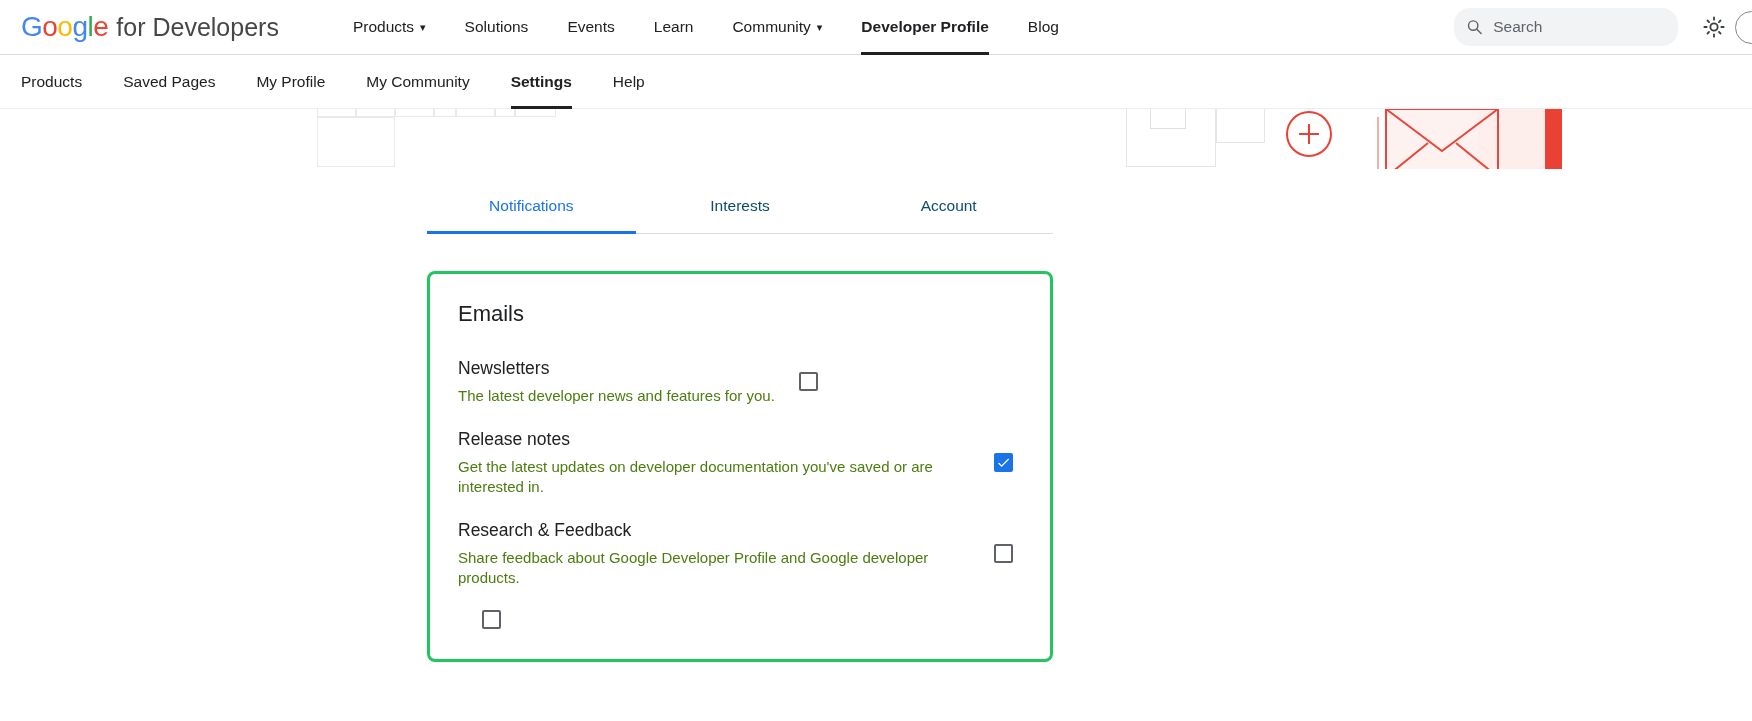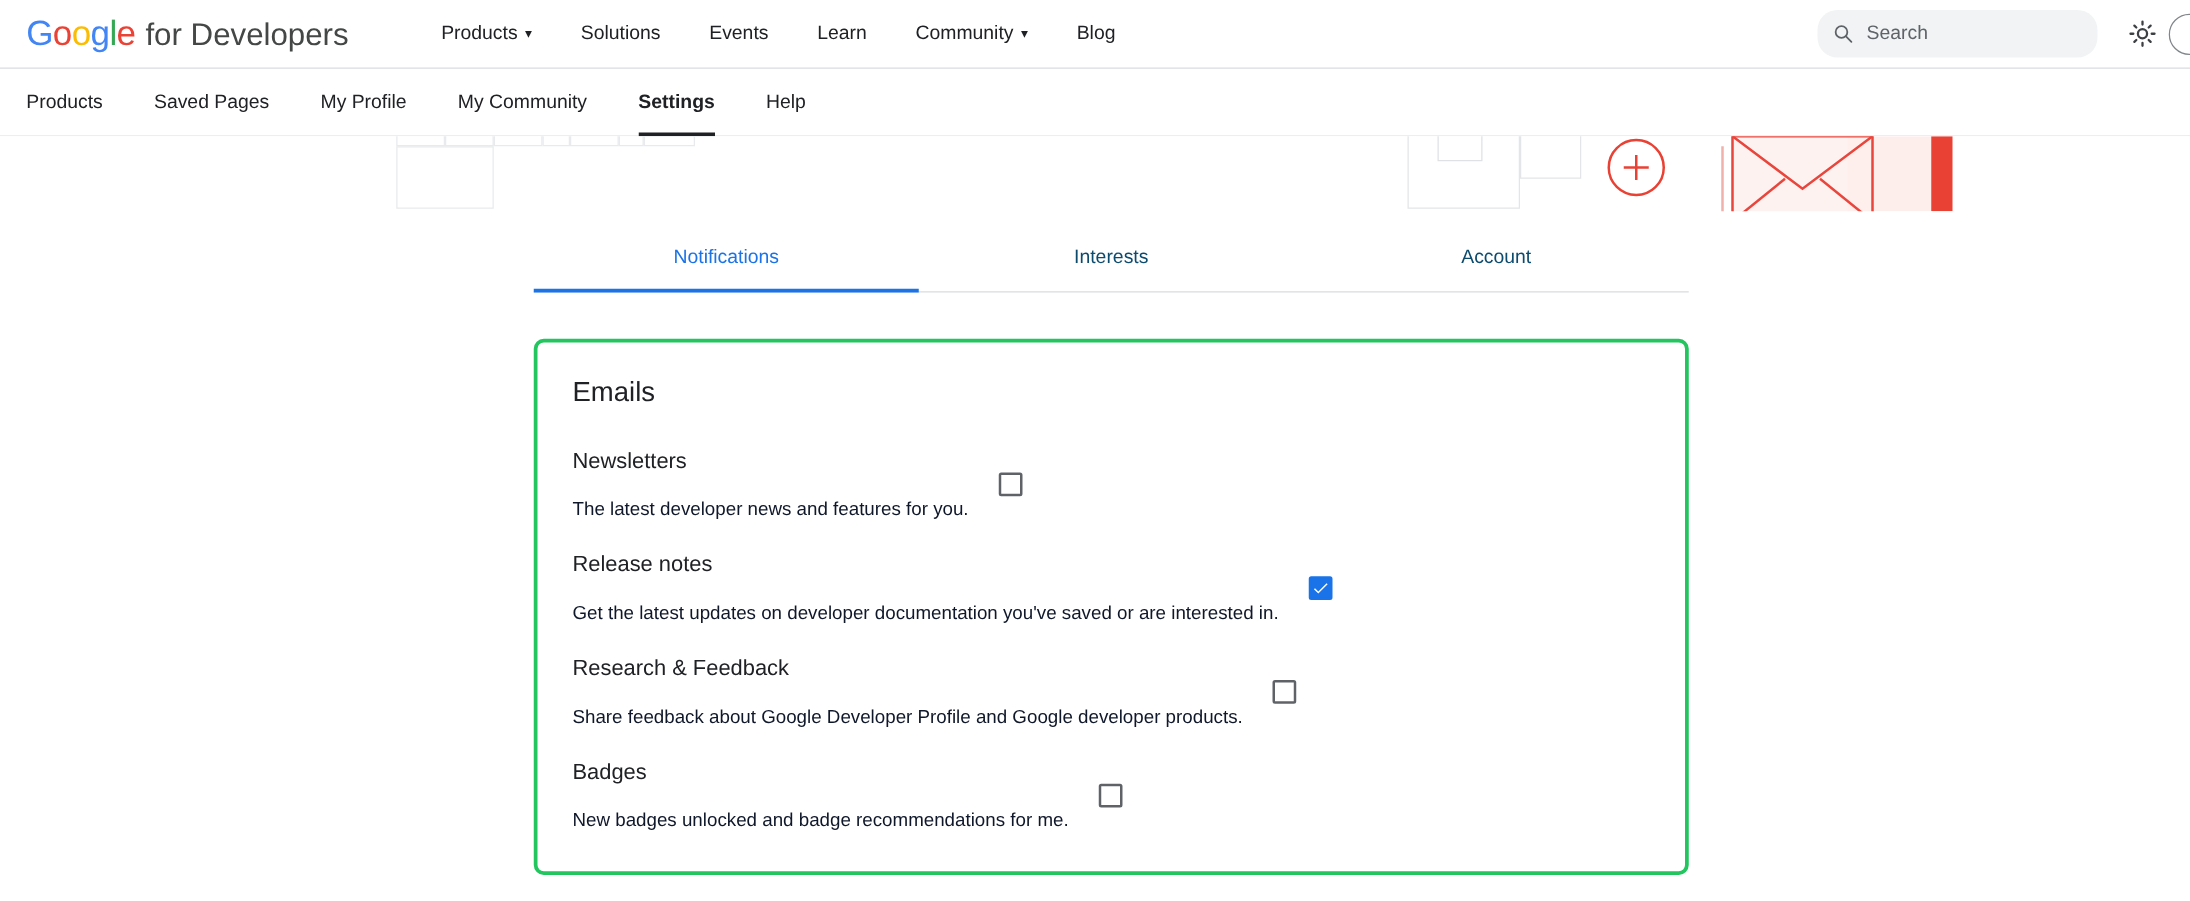--- a/index.html
+++ b/index.html
@@ -53,34 +53,34 @@
     background: #e94235; }
   .plus-circle { position: absolute; left: 1286px; top: 2px; width: 46px; height: 46px;
     border: 2px solid #e94235; border-radius: 50%; }
   .plus-circle::before, .plus-circle::after { content: ""; position: absolute; background: #e94235; }
   .plus-circle::before { left: 50%; top: 11px; width: 2px; height: 20px; margin-left: -1px; }
   .plus-circle::after  { top: 50%; left: 11px; height: 2px; width: 20px; margin-top: -1px; }
   .envelope-svg { position: absolute; left: 1372px; top: -10px; }
   .doc-lines { position: absolute; border: 1px solid #e3e5e8; }
 
   
-  .content { margin-left: 427px; width: 924px; }
+  .content { margin-left: 427px; width: 626px; }
   .tabs { display: flex; border-bottom: 1px solid #dadce0; margin-top: 13px; }
   .tab { flex: 1; text-align: center; font-size: 15.5px; color: #0c4a6e; cursor: pointer;
     padding: 15px 0 16px; border-bottom: 3px solid transparent; margin-bottom: -1px; }
   .tab.active { color: #1a73e8; border-bottom-color: #1a73e8; }
 
   .card { margin-top: 37px; border: 3px solid #22c55e; border-radius: 8px;
     padding: 28px 37px 30px 28px; background: #fff; }
   .card-title { font-size: 22px; font-weight: normal; color: #202124; line-height: 24px; }
   .email-item { display: flex; justify-content: flex-start; align-items: center;
     margin-top: 22px; }
   .email-item.first { margin-top: 31px; }
   .email-title { font-size: 17.5px; color: #202124; line-height: 23px; }
-  .email-desc { font-size: 15px; color: #0f172a; line-height: 20px; margin-top: 18px; }
+  .email-desc { font-size: 15px; color: #4d7c0f; line-height: 20px; margin-top: 6px; }
   .checkbox { width: 19px; height: 19px; border: 2px solid #5f6368; border-radius: 2px;
     flex: 0 0 auto; margin-left: 24px; cursor: pointer; display: flex; align-items: center;
     justify-content: center; background: #fff; }
   .checkbox svg { display: none; width: 15px; height: 15px; }
   .checkbox.checked { background: #1a73e8; border-color: #1a73e8; }
   .checkbox.checked svg { display: block; }
   .checkbox svg path { fill: #fff; }
 </style>
 </head>
 <body>
@@ -96,20 +96,21 @@
       <span>Products</span>
       <span class="caret">▾</span>
     </a>
     <a class="nav-item">Solutions</a>
     <a class="nav-item">Events</a>
     <a class="nav-item">Learn</a>
     <a class="nav-item">
       <span>Community</span>
       <span class="caret">▾</span>
     </a>
+    <a class="nav-item active">Developer Profile</a>
     <a class="nav-item">Blog</a>
   </nav>
 
   <div class="search-box">
     <svg width="20" height="20" viewBox="0 0 24 24">
       <circle cx="10" cy="10" r="6.5" fill="none" stroke="#5f6368" stroke-width="2"></circle>
       <line x1="15" y1="15" x2="21" y2="21" stroke="#5f6368" stroke-width="2" stroke-linecap="round"></line>
     </svg>
     <input type="text" placeholder="Search" style="">
   </div>
@@ -210,22 +211,18 @@
       <div>
         <div class="email-title">Research &amp; Feedback</div>
         <div class="email-desc">Share feedback about Google Developer Profile and Google developer products.</div>
       </div>
       <div class="checkbox">
         
       </div>
     </div>
 
     <div class="email-item">
-      <div>
-        <div class="email-title">Badges</div>
-        <div class="email-desc">New badges unlocked and badge recommendations for me.</div>
-      </div>
       <div class="checkbox">
         
       </div>
     </div>
   </section>
 </main>
 
 </body></html>

